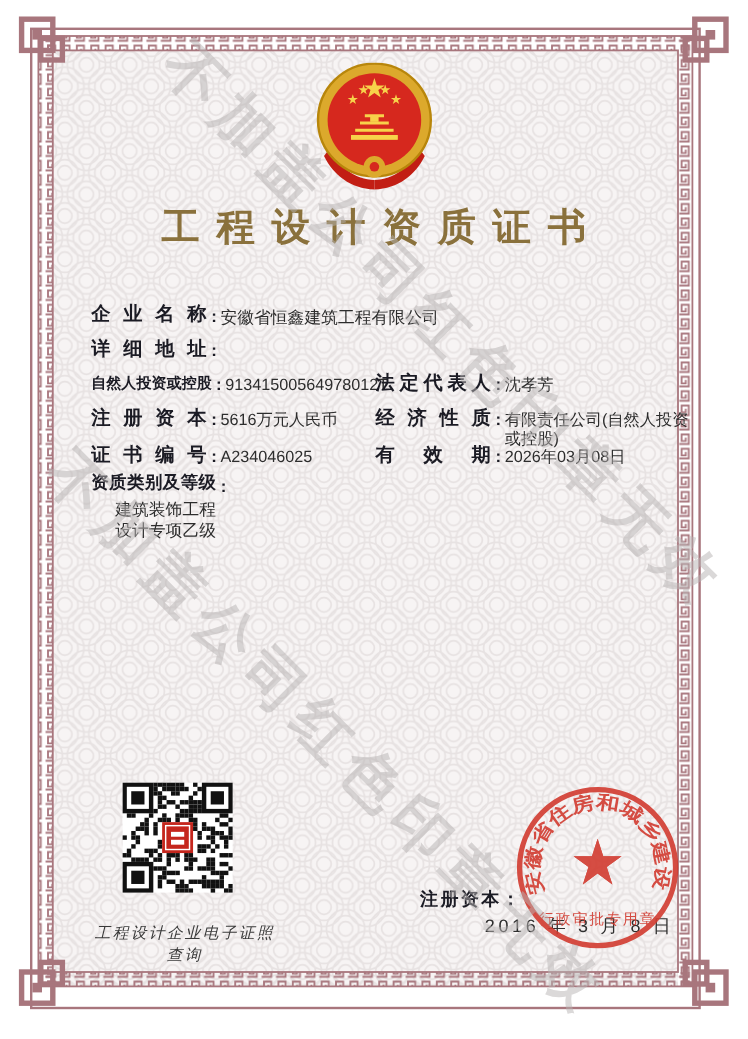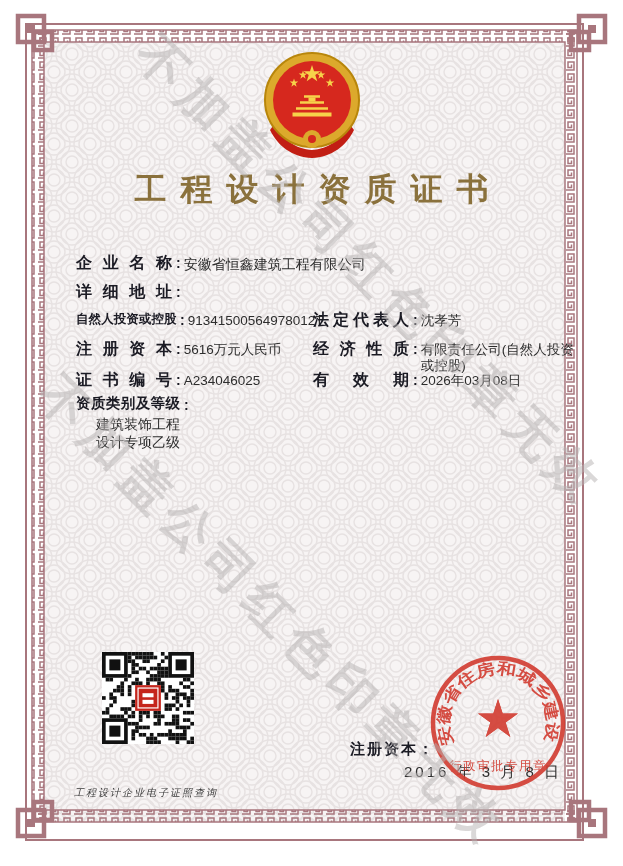--- a/index.html
+++ b/index.html
@@ -31,22 +31,22 @@
   .lbl.small{font-size:12.5px;width:100px;letter-spacing:-0.5px;padding-top:2px;}
   .lbl.wide{width:104px;font-size:14.5px;text-align-last:justify;}
   .sep{font-weight:bold;color:#1b1b24;font-size:14px;margin:1px 3px 0 4px;flex:0 0 auto;}
   .val{font-size:13.5px;color:#2d2d2d;padding-top:2px;line-height:1.2;}
   .val.narrow{width:162px;}
   .qual-val{position:absolute;left:20px;top:20px;font-size:14px;color:#2d2d2d;}
 
   
   #qr-wrap{position:absolute;left:102px;top:652px;width:92px;height:92px;z-index:2;}
   #qr-caption{
-    position:absolute;left:74px;top:786px;width:160px;text-align:left;z-index:2;
-    font-size:10px;letter-spacing:2px;color:#3a3a3a;font-family:"Liberation Serif", serif;font-style:italic;
+    position:absolute;left:74px;top:769px;width:160px;text-align:center;z-index:2;
+    font-size:13px;letter-spacing:2px;color:#3a3a3a;font-family:"Liberation Serif", serif;font-style:italic;
   }
 
   
   #issuer{position:absolute;left:350px;top:740px;font-size:15px;font-weight:bold;
     letter-spacing:2px;color:#1b1b24;z-index:2;}
   #issue-date{position:absolute;left:404px;top:763px;font-size:15px;color:#2f2f2f;
     letter-spacing:3px;z-index:2;}
 
   
   #seal{position:absolute;left:423px;top:648px;width:150px;height:150px;z-index:4;opacity:0.9;}

